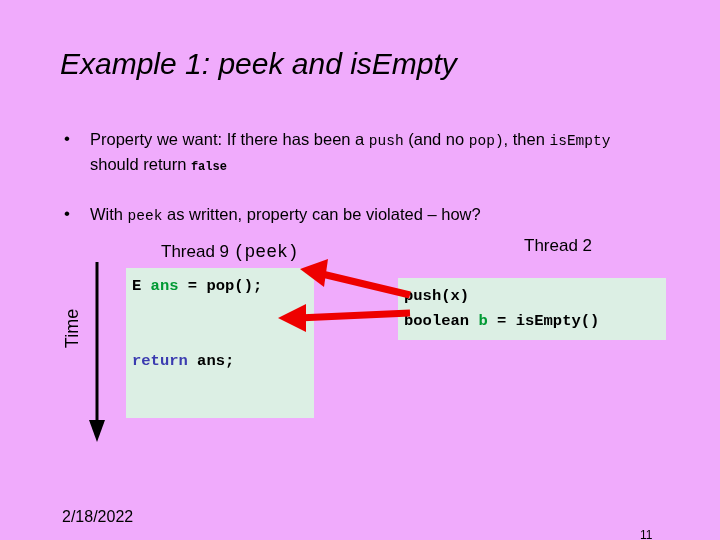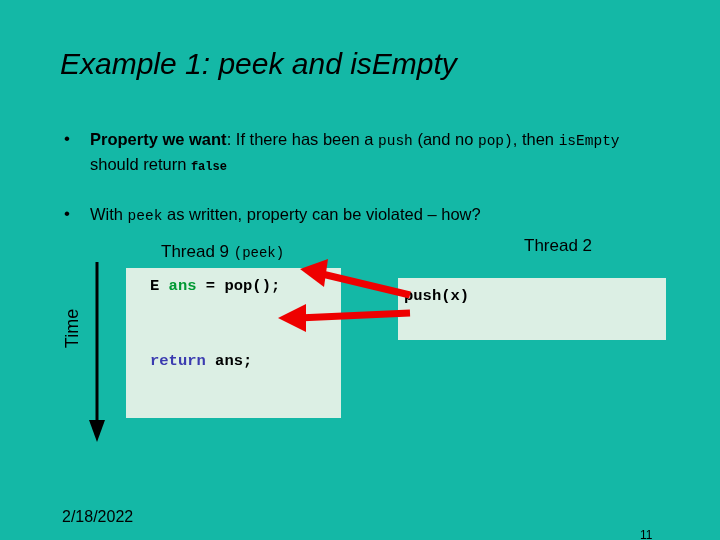--- a/index.html
+++ b/index.html
@@ -10,21 +10,21 @@
     width: 720px;
     height: 540px;
     background: #ffffff;
     font-family: "Liberation Sans", sans-serif;
     overflow: hidden;
   }
   .slide {
     position: relative;
     width: 720px;
     height: 540px;
-    background: #14b8a6;
+    background: #f0abfc;
   }
 
   
   .slide-title {
     position: absolute;
     left: 60px;
     top: 47px;
     width: 600px;
     font-size: 30px;
     font-style: italic;
@@ -64,33 +64,33 @@
   .mono {
     font-family: "Liberation Mono", "DejaVu Sans Mono", monospace;
     font-size: 14.5px;
   }
   .mono-b {
     font-family: "Liberation Mono", "DejaVu Sans Mono", monospace;
     font-size: 12px;
     font-weight: bold;
   }
   .bold {
-    font-weight: bold;
+    font-weight: normal;
   }
 
   
   .thread1-label {
     position: absolute;
     left: 161px;
     top: 242px;
     font-size: 17px;
     color: #000000;
     white-space: nowrap;
   }
-  .thread1-label .mono { font-size: 14px; }
+  .thread1-label .mono { font-size: 18px; }
   .thread2-label {
     position: absolute;
     left: 482px;
     top: 236px;
     font-size: 17px;
     color: #000000;
     white-space: nowrap;
     margin-left: 42px;
   }
 
@@ -100,23 +100,23 @@
     background: #dcefe4;
     font-family: "Liberation Mono", "DejaVu Sans Mono", monospace;
     font-weight: bold;
     font-size: 15.5px;
     color: #000000;
     box-sizing: border-box;
   }
   #thread1-code {
     left: 126px;
     top: 268px;
-    width: 215px;
+    width: 188px;
     height: 150px;
-    padding: 6px 0 0 24px;
+    padding: 6px 0 0 6px;
   }
   #thread2-code {
     left: 398px;
     top: 278px;
     width: 268px;
     height: 62px;
     padding: 6px 0 0 6px;
   }
   .code-line {
     height: 25px;
@@ -202,20 +202,21 @@
 
   <div class="code-block" id="thread1-code">
     <div class="code-line"><span class="tok-plain">E </span><span class="tok-var">ans</span><span class="tok-plain"> = pop();</span></div>
     <div class="code-line blank"></div>
     <div class="code-line blank"></div>
     <div class="code-line"><span class="tok-kw">return</span><span class="tok-plain"> ans;</span></div>
   </div>
 
   <div class="code-block" id="thread2-code">
     <div class="code-line"><span class="tok-plain">push(x)</span></div>
+    <div class="code-line"><span class="tok-plain">boolean </span><span class="tok-var">b</span><span class="tok-plain"> = isEmpty()</span></div>
   </div>
 
   <svg class="time-axis-svg" viewBox="0 0 80 186">
     <line x1="53" y1="0" x2="53" y2="164" stroke="#000000" stroke-width="3"></line>
     <polygon points="53,180 45,158 61,158" fill="#000000"></polygon>
   </svg>
   <div class="time-label">Time</div>
 
   <svg class="arrows-svg" viewBox="0 0 160 80">
     <g>

